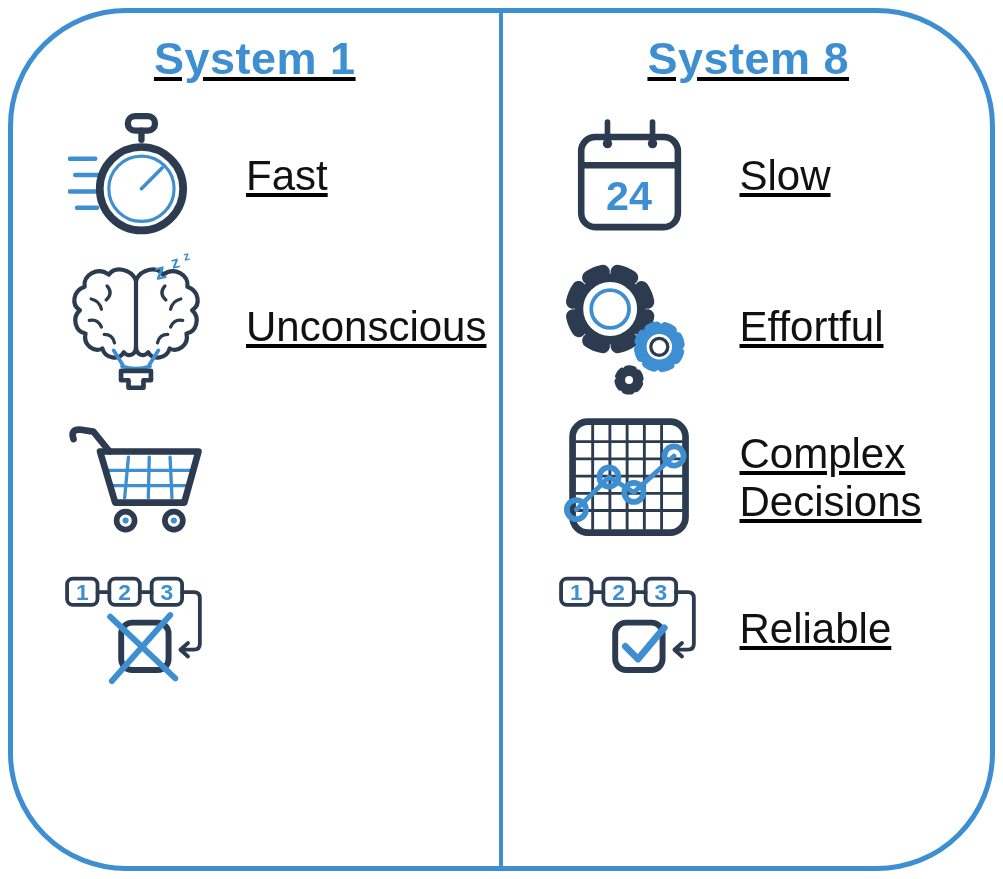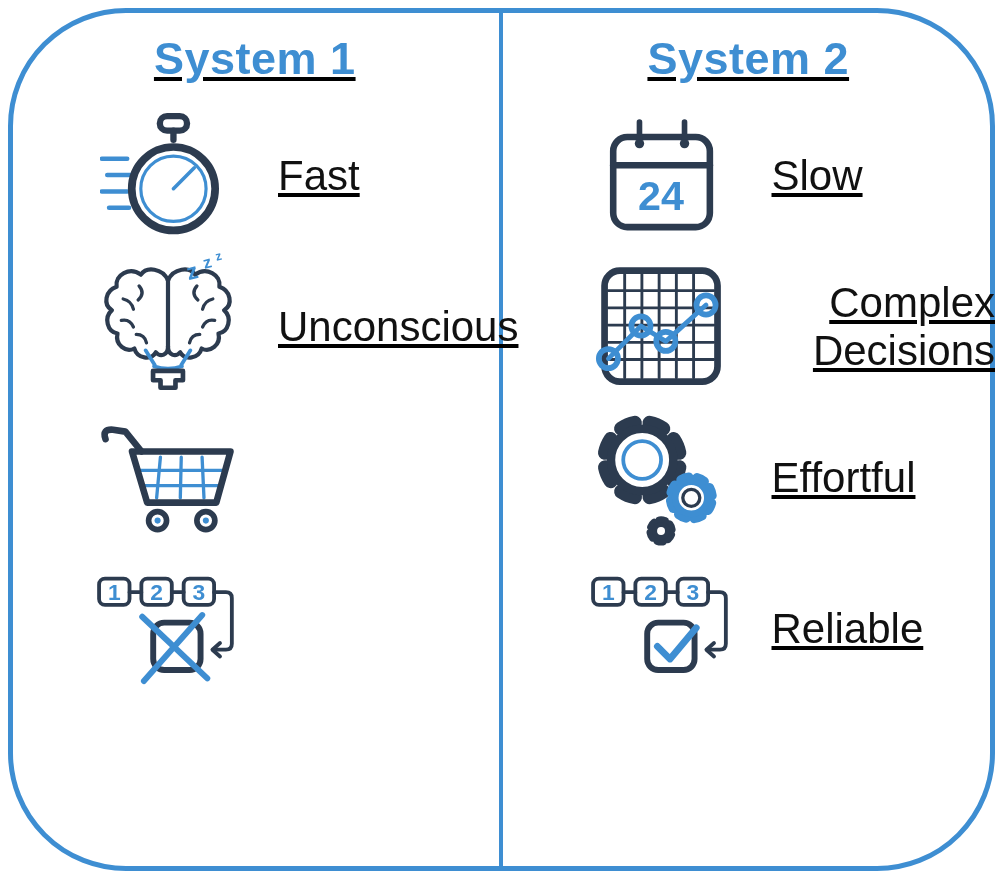--- a/index.html
+++ b/index.html
@@ -30,21 +30,21 @@
     width:50%;box-sizing:border-box;display:flex;flex-direction:column;
     align-items:center;padding-top:24px;text-decoration:underline;
   }
   .col-title{
     font-size:45px;font-weight:bold;color:var(--accent);
     line-height:54px;margin:0 0 14px 0;letter-spacing:0.5px;
   }
   .col-items{width:100%;}
   .row{
     display:flex;align-items:center;height:151px;
-    padding-left:86px;box-sizing:border-box;text-align:right;
+    padding-left:54px;box-sizing:border-box;
   }
   .icon-cell{
     width:148px;height:150px;flex:none;
     display:flex;align-items:center;justify-content:center;
   }
   .label{
     padding-left:36px;font-size:42px;color:var(--text);
     line-height:1.12;max-width:236px;
   }
   
@@ -123,70 +123,70 @@
     <path class="sN" stroke-width="4.5" d="M142,24 H156 Q163,24 163,31 V85 Q163,92 156,92 H141"></path>
     <path class="sN" stroke-width="4.5" d="M149,84 L140,92 L149,100"></path>
     <rect class="sN" stroke-width="7" x="70" y="60" width="56" height="56" rx="13"></rect>
     <path class="sA" stroke-width="7" d="M57,53 L134,126 M128,51 L59,129"></path>
   </svg>
             </div>
           </div>
         </div>
     </section>
     <section class="column">
-      <h2 class="col-title">System 2</h2>
+      <h2 class="col-title">System 8</h2>
       <div class="col-items">
           <div class="row">
             <div class="icon-cell">
               <svg width="122" height="128" viewBox="0 0 130 135">
     <rect class="sN" stroke-width="7" x="13" y="26" width="103" height="96" rx="15"></rect>
     <path class="sN" stroke-width="7" d="M13,56 H116"></path>
     <path class="sN" stroke-width="6" d="M41,10 V28 M89,10 V28"></path>
     <circle class="fN" cx="41" cy="33" r="5"></circle>
     <circle class="fN" cx="89" cy="33" r="5"></circle>
     <text class="numA" x="64" y="104" font-size="44" text-anchor="middle">24</text>
   </svg>
             </div>
             <div class="label">Slow</div>
+          </div>
+          <div class="row">
+            <div class="icon-cell">
+              <svg width="138" height="136" viewBox="0 0 146 142">
+    <g transform="rotate(11 52 52)">
+      <circle class="sN" stroke-width="15" cx="52" cy="52" r="40" stroke-dasharray="15.7 15.7"></circle>
+    </g>
+    <circle class="sN" stroke-width="9" cx="52" cy="52" r="33"></circle>
+    <circle class="sA" stroke-width="4" cx="52" cy="52" r="20"></circle>
+    <g transform="rotate(14 104 92)">
+      <circle class="sA" stroke-width="10" cx="104" cy="92" r="22" stroke-dasharray="8.64 8.64"></circle>
+    </g>
+    <circle class="sA" stroke-width="7" cx="104" cy="92" r="17"></circle>
+    <circle class="sN" stroke-width="3.5" cx="104" cy="92" r="9"></circle>
+    <g transform="rotate(20 72 127)">
+      <circle class="sN" stroke-width="8" cx="72" cy="127" r="11.5" stroke-dasharray="6.02 6.02"></circle>
+    </g>
+    <circle class="fN" cx="72" cy="127" r="9.5"></circle>
+    <circle class="fW" cx="72" cy="127" r="4.2"></circle>
+  </svg>
+            </div>
+            <div class="label">Effortful</div>
           </div>
           <div class="row">
             <div class="icon-cell">
               <svg width="134" height="126" viewBox="0 0 140 130">
     <path class="sN" stroke-width="3" d="M31,10 V118 M49,10 V118 M67,10 V118 M85,10 V118 M103,10 V118 M14,27 H124 M14,45 H124 M14,63 H124 M14,81 H124 M14,99 H124"></path>
     <rect class="sN" stroke-width="7" x="10" y="6" width="118" height="116" rx="16"></rect>
     <path class="sA" stroke-width="5" d="M14,98 L48,64 L74,80 L116,42"></path>
     <circle class="sA" stroke-width="6" cx="14" cy="98" r="10" fill="#fff"></circle>
     <circle class="sA" stroke-width="6" cx="48" cy="64" r="10" fill="#fff"></circle>
     <circle class="sA" stroke-width="6" cx="74" cy="80" r="10" fill="#fff"></circle>
     <circle class="sA" stroke-width="6" cx="116" cy="42" r="10" fill="#fff"></circle>
   </svg>
             </div>
             <div class="label">Complex Decisions</div>
-          </div>
-          <div class="row">
-            <div class="icon-cell">
-              <svg width="138" height="136" viewBox="0 0 146 142">
-    <g transform="rotate(11 52 52)">
-      <circle class="sN" stroke-width="15" cx="52" cy="52" r="40" stroke-dasharray="15.7 15.7"></circle>
-    </g>
-    <circle class="sN" stroke-width="9" cx="52" cy="52" r="33"></circle>
-    <circle class="sA" stroke-width="4" cx="52" cy="52" r="20"></circle>
-    <g transform="rotate(14 104 92)">
-      <circle class="sA" stroke-width="10" cx="104" cy="92" r="22" stroke-dasharray="8.64 8.64"></circle>
-    </g>
-    <circle class="sA" stroke-width="7" cx="104" cy="92" r="17"></circle>
-    <circle class="sN" stroke-width="3.5" cx="104" cy="92" r="9"></circle>
-    <g transform="rotate(20 72 127)">
-      <circle class="sN" stroke-width="8" cx="72" cy="127" r="11.5" stroke-dasharray="6.02 6.02"></circle>
-    </g>
-    <circle class="fN" cx="72" cy="127" r="9.5"></circle>
-    <circle class="fW" cx="72" cy="127" r="4.2"></circle>
-  </svg>
-            </div>
-            <div class="label">Effortful</div>
           </div>
           <div class="row">
             <div class="icon-cell">
               <svg width="160" height="124" viewBox="0 0 175 135">
     <rect class="sN" stroke-width="4.5" x="6" y="8" width="36" height="31" rx="7"></rect>
     <rect class="sN" stroke-width="4.5" x="56" y="8" width="36" height="31" rx="7"></rect>
     <rect class="sN" stroke-width="4.5" x="106" y="8" width="36" height="31" rx="7"></rect>
     <text class="numA" x="24" y="33" font-size="27" text-anchor="middle">1</text>
     <text class="numA" x="74" y="33" font-size="27" text-anchor="middle">2</text>
     <text class="numA" x="124" y="33" font-size="27" text-anchor="middle">3</text>

